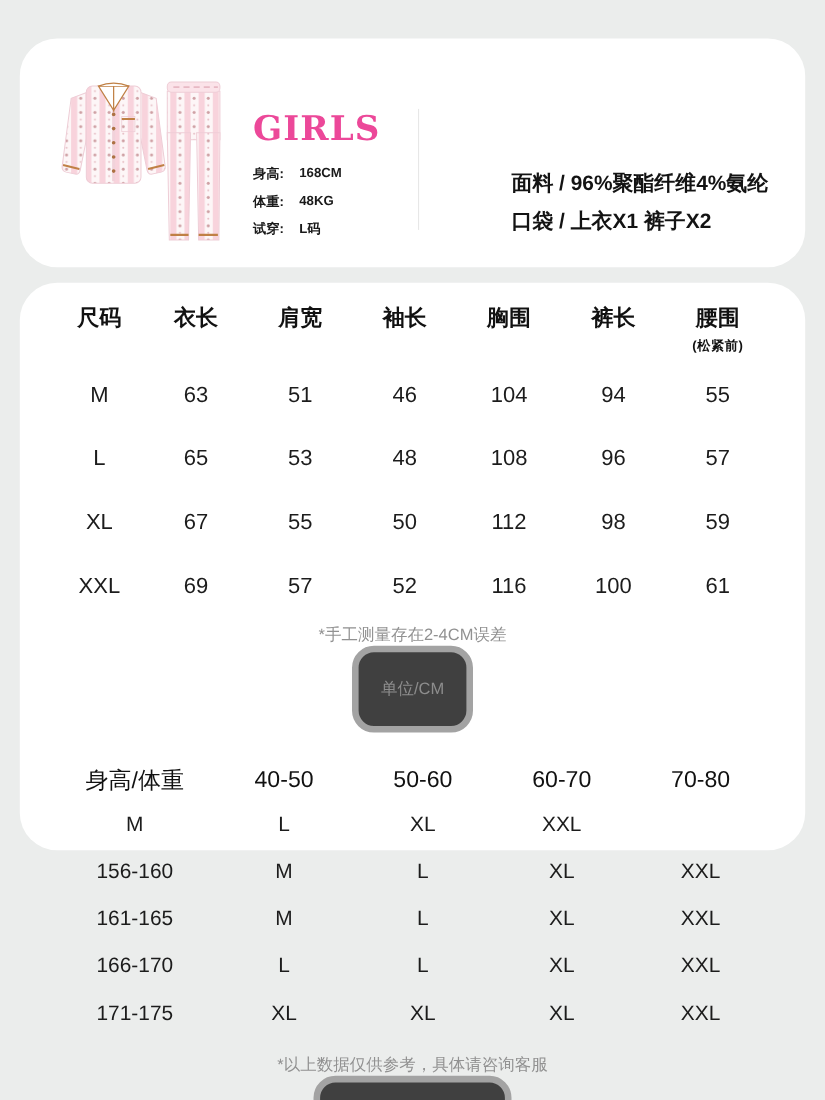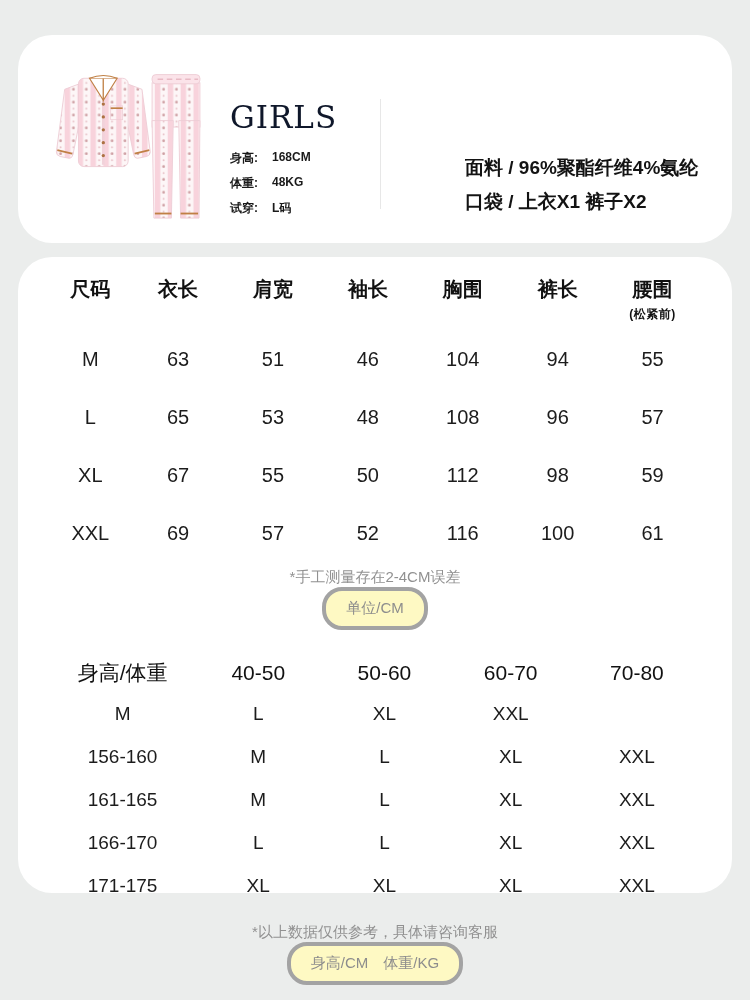--- a/index.html
+++ b/index.html
@@ -8,28 +8,28 @@
     background:#ebedec;
     font-family:"Liberation Sans","DejaVu Sans",sans-serif;
     position:relative; overflow:hidden;
     color:#1a1a1a;
   }
   .card {
     position:absolute; left:18px; width:714px;
     background:#ffffff; border-radius:34px;
   }
   .card-top { top:35px; height:208px; }
-  .card-main { top:257px; height:636px; }
+  .card-main { top:257px; height:516px; }
 
   
   .product-img { position:absolute; left:12px; top:12px; width:200px; height:184px; }
   .brand-block { position:absolute; left:212px; top:64px; }
   .brand {
     font-family:"DejaVu Serif","Liberation Serif",serif;
-    font-weight:400; font-size:31px; letter-spacing:1px; color:#0f172a;text-align:right;
+    font-weight:700; font-size:31px; letter-spacing:1px; color:#ec4899;text-align:right;
   }
   .model-info { margin-top:15px; display:flex; flex-direction:column; gap:8px;
     font-size:12px; font-weight:700; color:#1a1a1a; }
   .model-row { display:flex; gap:14px; }
   .divider { position:absolute; left:362px; top:64px; width:1px; height:110px; background:#e7e7e7; }
   .fabric-block { position:absolute; left:422px; top:116px;
     font-size:19px; font-weight:600; color:#131313; line-height:34px;margin-left:25px; }
 
   
   .t1 { padding-top:20px; }
@@ -38,22 +38,22 @@
   .t2-row { grid-template-columns:1.15fr 1fr 1fr 1fr 1fr; }
   .t1-head .cell { font-weight:700; font-size:20px; color:#111; line-height:24px; }
   .t1-head { align-items:start; }
   .sub { display:block; font-size:12px; font-weight:600; color:#111; margin-top:1px; letter-spacing:0.5px; }
   .t1-body .t1-row { height:58px; align-items:center; font-size:20px; color:#1c1c1c; }
   .t1-body { margin-top:4px; }
   .note-row { display:flex; justify-content:space-between; align-items:center;
     padding:0 32px; margin-top:6px;flex-direction:column; }
   .note { color:#919191; font-size:15px; }
   .badge {
-    border:4px solid #a3a3a3; border-radius:20px; background:#fef9c3;
-    padding:8px 20px; font-size:15px; color:#8d8d8d; white-space:nowrap;
+    border:6px solid #a3a3a3; border-radius:20px; background:#404040;
+    padding:24px 20px; font-size:15px; color:#8d8d8d; white-space:nowrap;
   }
   .t2 { margin-top:24px; }
   .t2-head { align-items:center; height:38px; }
   .t2-head .cell { font-weight:400; font-size:21px; color:#111; }
   .t2-body .t2-row { height:43px; align-items:center; font-size:19px; color:#1c1c1c; }
   .note-row2 { margin-top:16px; }
 </style>
 </head>
 <body>
 

